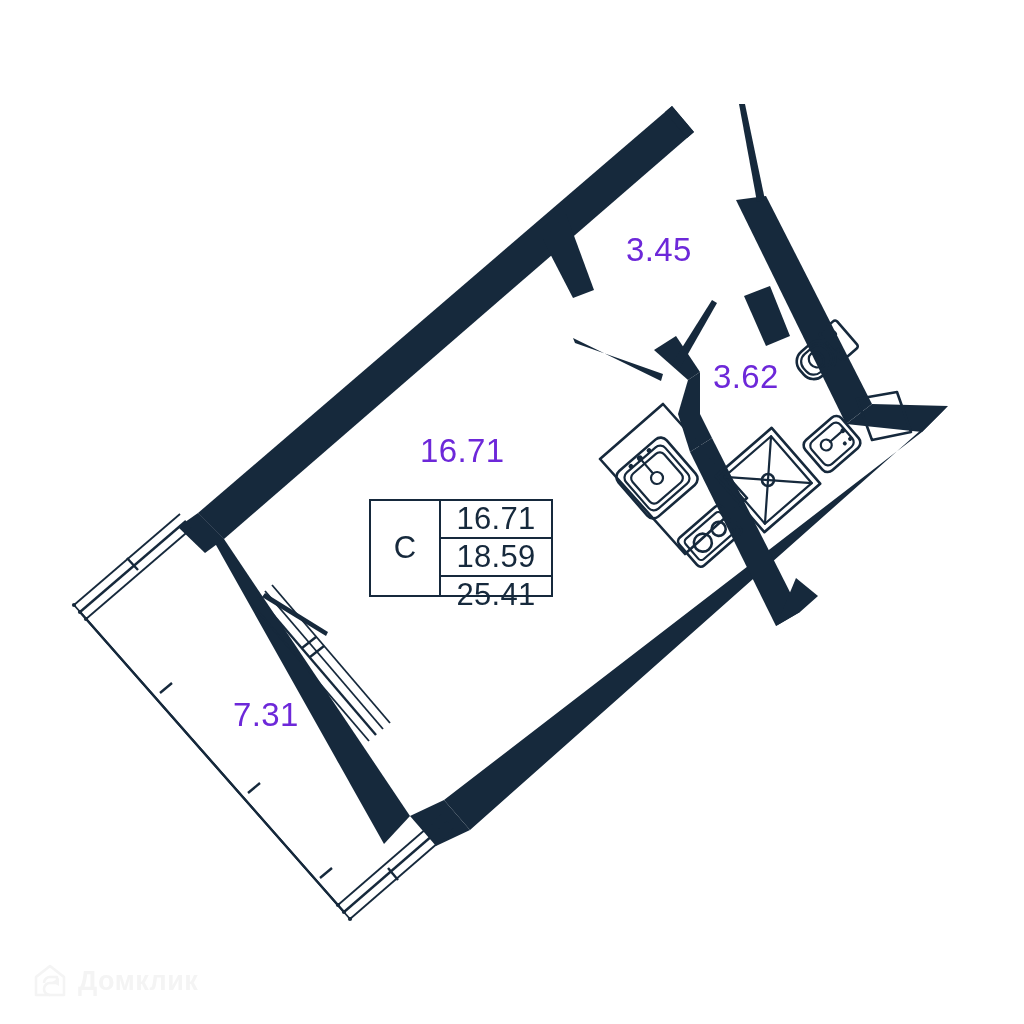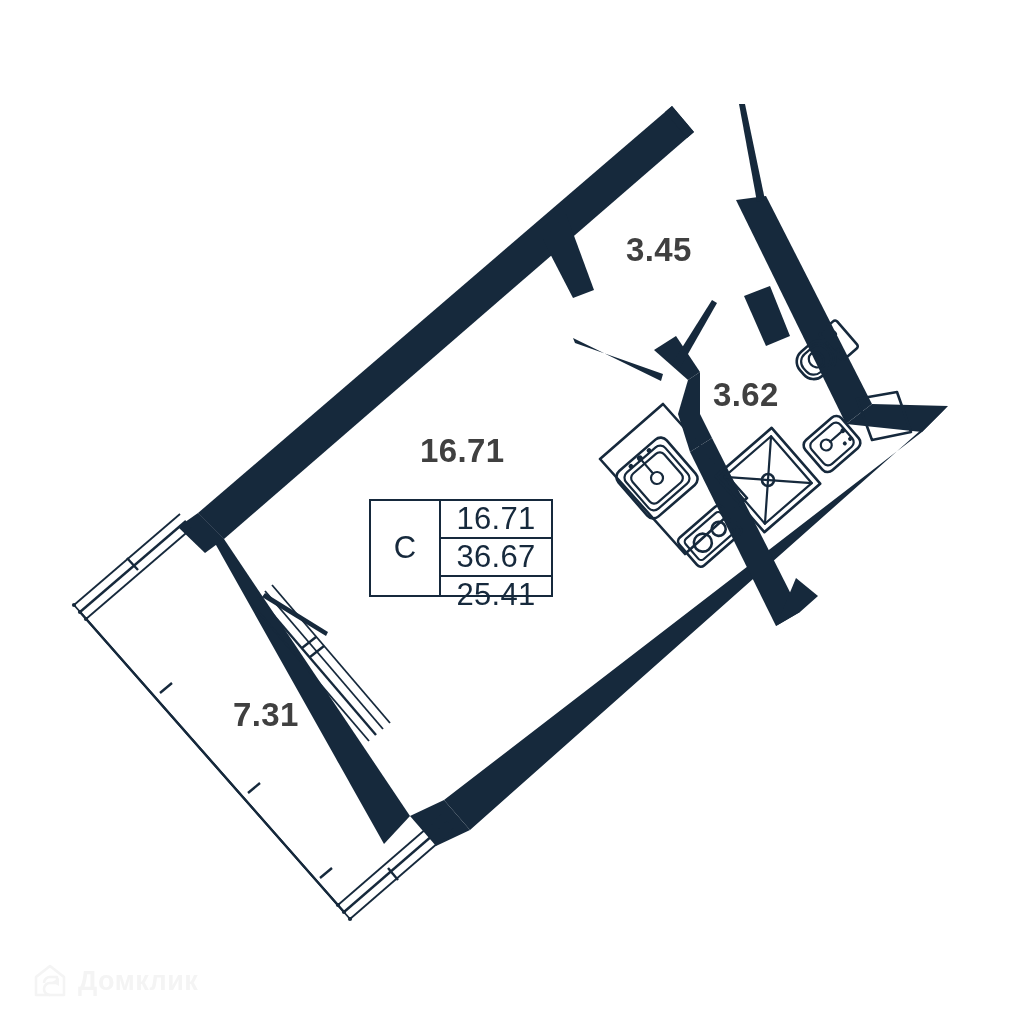--- a/index.html
+++ b/index.html
@@ -9,25 +9,24 @@
     color:#14283b;
   }
   #plan-root{position:absolute;inset:0;width:1024px;height:1024px;}
   svg#floorplan{display:block;width:1024px;height:1024px;}
 
   
   .dim-label{
     position:absolute;
     font-family:"Liberation Sans","DejaVu Sans",sans-serif;
     font-size:33px;
-    color:#404040;
+    color:#6d28d9;
     letter-spacing:.4px;
     white-space:nowrap;
     user-select:none;
-    font-weight:bold;
   }
 
   
   #area-table{
     position:absolute;
     left:369px;top:499px;
     width:184px;height:98px;
     border:2px solid #16293c;
     box-sizing:border-box;
     display:flex;
@@ -221,29 +220,29 @@
         <polygon class="fx-fill" points="262,597 265,593 328,632 326,636"></polygon>
       </g>
     </g>
 
   </svg>
 
   <div class="dim-label" style="left:420px;top:432px;">16.71</div>
 
   <div class="dim-label" style="left:626px;top:231px;">3.45</div>
 
-  <div class="dim-label" style="left:713px;top:376px;">3.62</div>
+  <div class="dim-label" style="left:713px;top:358px;">3.62</div>
 
   <div class="dim-label" style="left:233px;top:696px;">7.31</div>
 
   <div id="area-table">
     <div class="code-cell">C</div>
     <div class="values">
       <div class="v">16.71</div>
-      <div class="v">36.67</div>
+      <div class="v">18.59</div>
       <div class="v">25.41</div>
     </div>
   </div>
 
   <div id="watermark">
     <svg width="38" height="38" viewBox="0 0 38 38">
       <path d="M5 15 L19 4 L33 15 L33 33 L5 33 Z" fill="none" stroke="#f4f4f4" stroke-width="2.6" stroke-linejoin="round"></path>
       <path d="M13 21 a6 6 0 0 1 6 -6 h7 v6 h-7 a6 6 0 0 0 0 12" fill="none" stroke="#f4f4f4" stroke-width="2.6" stroke-linejoin="round"></path>
       <path d="M21 20 l7 -4 l0 8 z" fill="#f4f4f4"></path>
     </svg>

